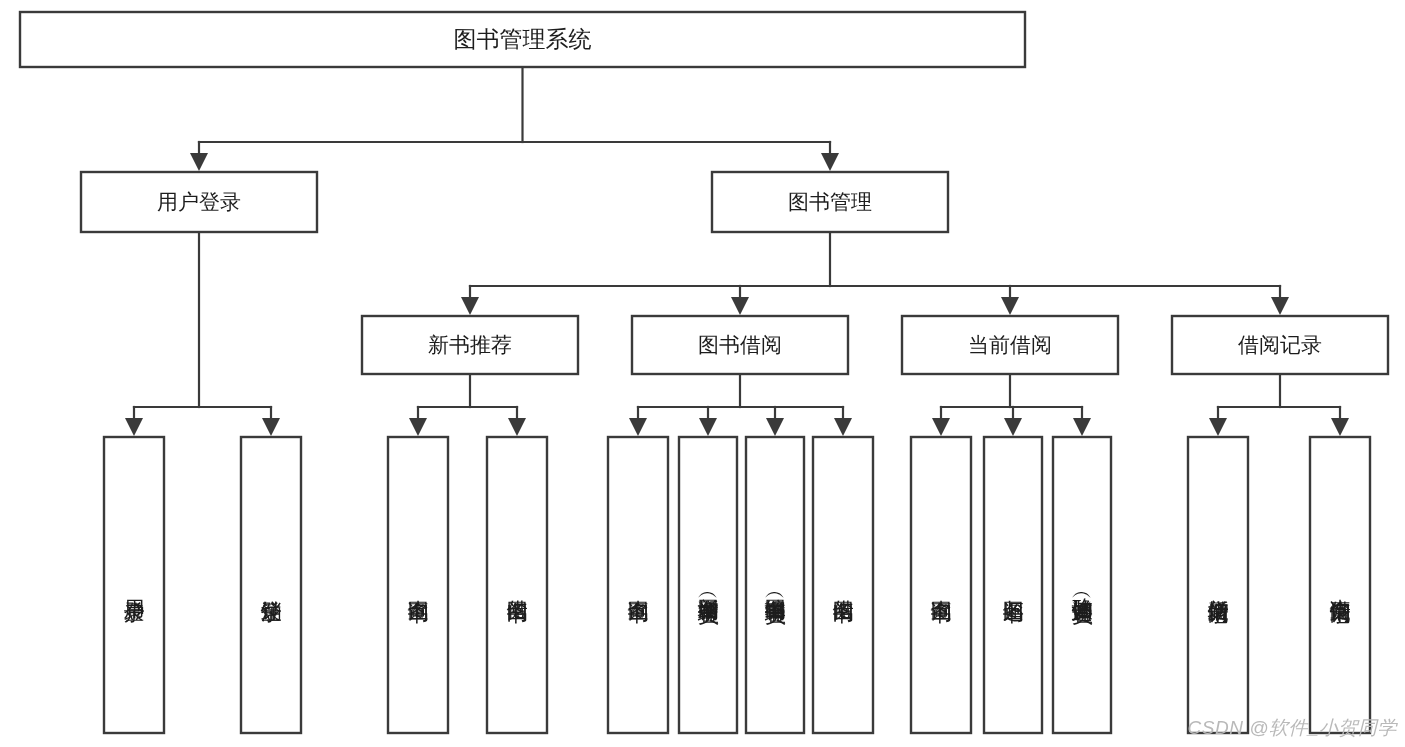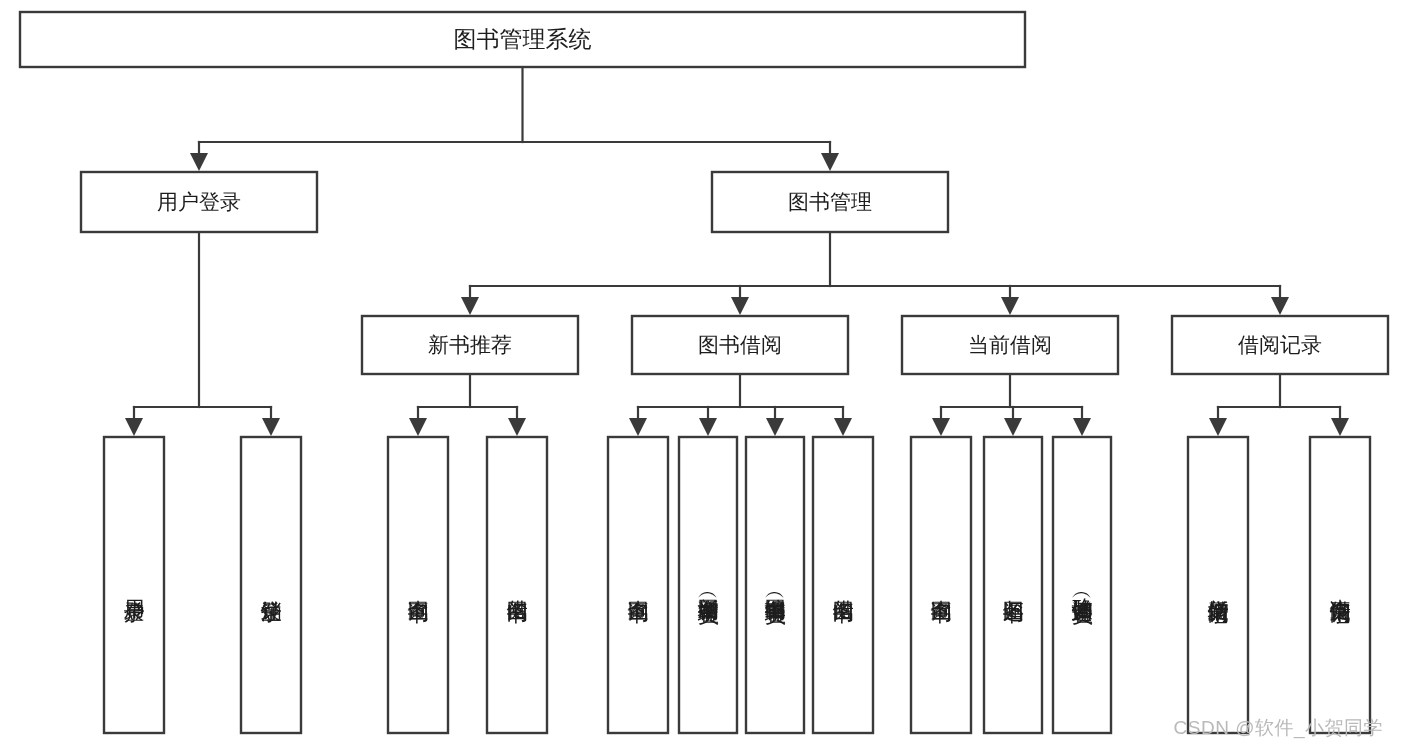--- a/index.html
+++ b/index.html
@@ -64,27 +64,28 @@
     font-family: "Liberation Sans", "DejaVu Sans", sans-serif;
     font-size: 21px;
     line-height: 1.06;
     color: #1d1d1d;
     letter-spacing: 1px;
     white-space: nowrap;
     text-align: center;
   }
   #watermark {
     position: absolute;
-    right: 22px;
+    right: 8px;
     bottom: 6px;
     font-family: "Liberation Sans", "DejaVu Sans", sans-serif;
     font-size: 19px;
     color: #b9b9b9;
     white-space: nowrap;
     letter-spacing: 0.5px;
+    font-style: italic;
   }
 </style>
 </head>
 <body>
 
 <div id="diagram-root">
 
   <svg class="layer" id="edges-layer" viewBox="0 0 1405 747">
     <g id="edges-group">
         <g>

